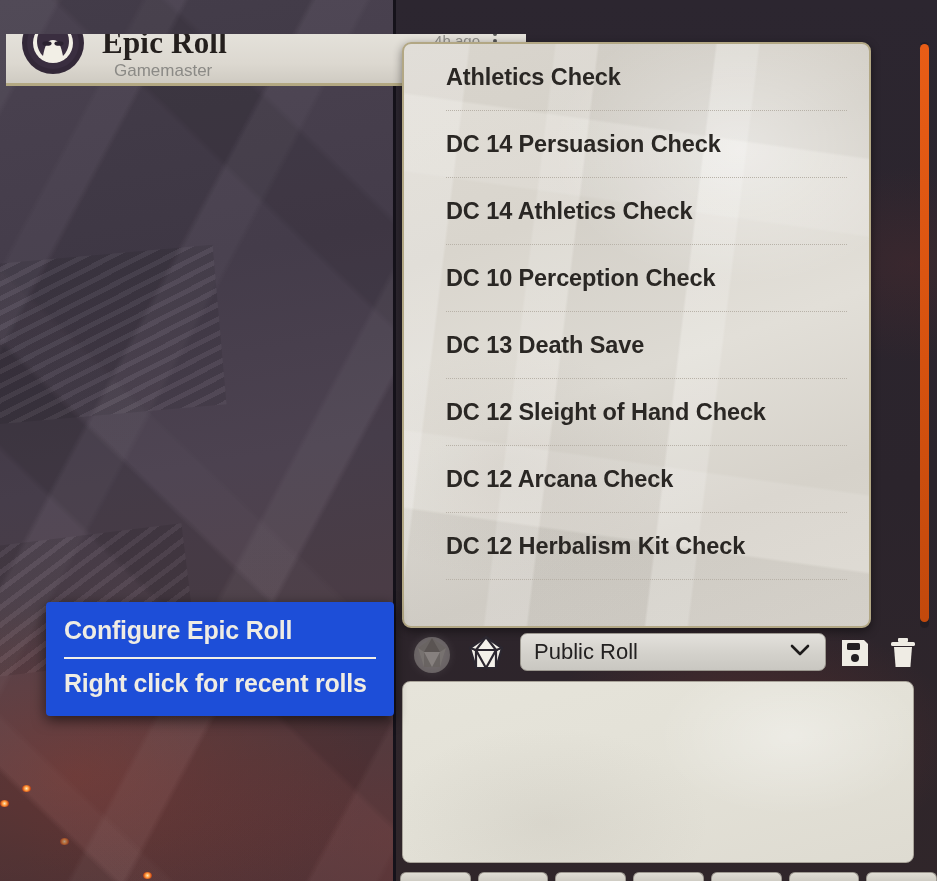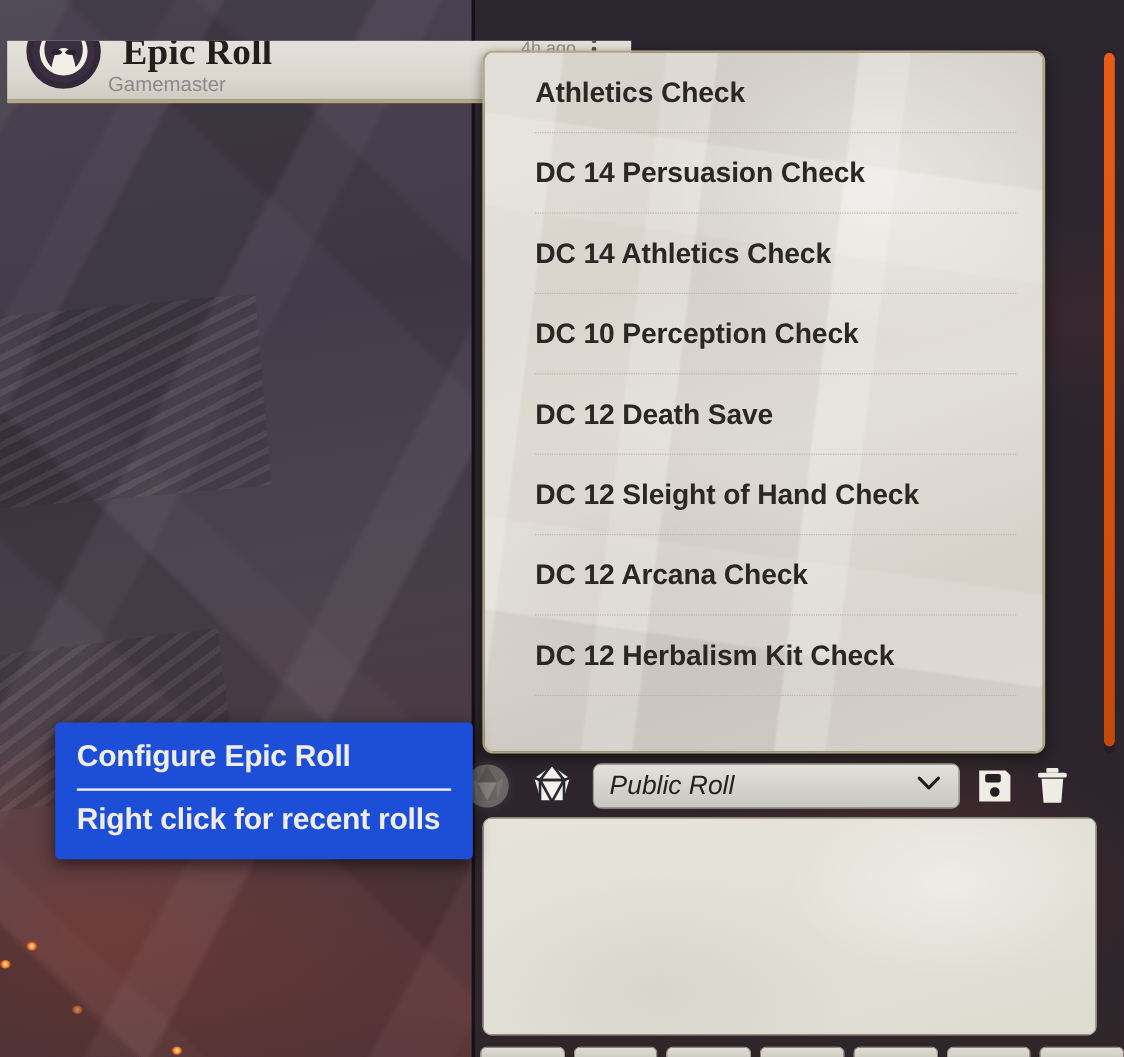--- a/index.html
+++ b/index.html
@@ -112,21 +112,21 @@
     position: absolute;
     left: 96px; top: -9px;
     font-family: "Liberation Serif", serif;
     font-weight: 700;
     font-size: 31px;
     color: #241f1d;
     letter-spacing: .2px;
   }
   .msg-sub {
     position: absolute;
-    left: 84px; top: 27px;
+    left: 108px; top: 27px;
     font-size: 17px;
     color: #8b8a86;
   }
   .msg-time {
     position: absolute;
     right: 46px; top: -2px;
     font-size: 15px;
     color: #8e8d88;
   }
   .msg-kebab {
@@ -200,26 +200,25 @@
     position: absolute;
     right: 8px; top: 44px;
     width: 9px; height: 578px;
     border-radius: 5px;
     background: linear-gradient(180deg, #e85d16 0%, #d6520f 55%, #c2490c 100%);
   }
 
   
   .toolbar {
     position: absolute;
-    left: 384px; top: 633px;
+    left: 410px; top: 633px;
     width: 512px; height: 44px;
     display: flex;
-    align-items: center;
+    align-items: flex-start;
     gap: 10px;
-    font-style: italic;
   }
   .die {
     width: 44px; height: 44px;
     display: flex; align-items: center; justify-content: center;
     cursor: pointer;
     flex: 0 0 auto;
   }
   .die.inactive { opacity: .55; }
   .die.inactive svg { filter: drop-shadow(0 0 5px rgba(255,255,255,.25)); }
   .roll-select {
@@ -350,21 +349,21 @@
     </div>
   </div>
 
   <div class="dropdown">
     <div class="dd-texture"></div>
     <div class="dd-list">
       <div class="dd-item">Athletics Check</div>
       <div class="dd-item">DC 14 Persuasion Check</div>
       <div class="dd-item">DC 14 Athletics Check</div>
       <div class="dd-item">DC 10 Perception Check</div>
-      <div class="dd-item">DC 12 Death Save</div>
+      <div class="dd-item">DC 13 Death Save</div>
       <div class="dd-item">DC 12 Sleight of Hand Check</div>
       <div class="dd-item">DC 12 Arcana Check</div>
       <div class="dd-item">DC 12 Herbalism Kit Check</div>
 
     </div>
   </div>
 
   <div class="dd-scroll-track"></div>
   <div class="dd-scroll-thumb"></div>
 

